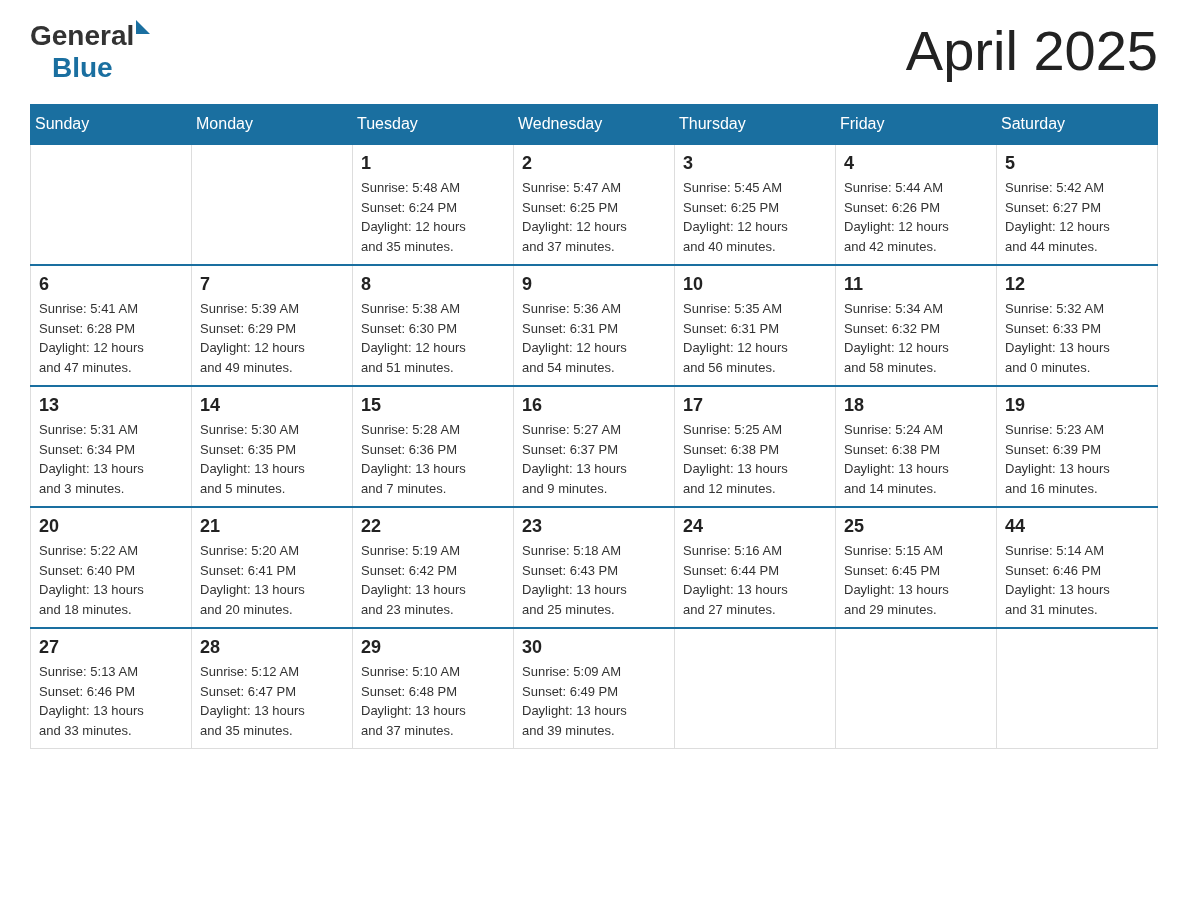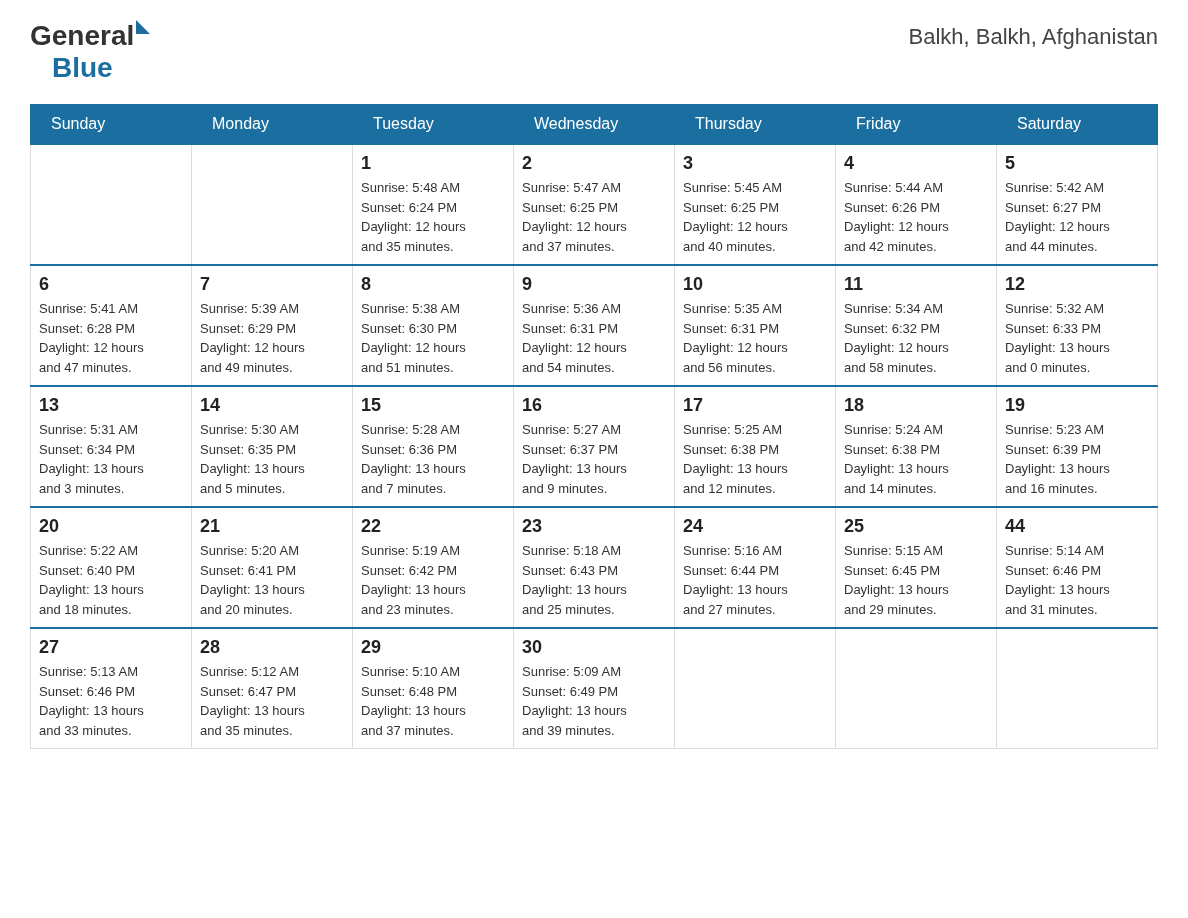--- a/index.html
+++ b/index.html
@@ -59,21 +59,21 @@
       margin-top: 4px;
     }
     .calendar {
       width: 100%;
       border-collapse: collapse;
       border: 1px solid #ccc;
     }
     .calendar th {
       background-color: #1a6fa0;
       color: #fff;
-      padding: 10px 20px;
+      padding: 10px 4px;
       font-size: 16px;
       font-weight: normal;
       text-align: left;
       border: 1px solid #1a6fa0;
     }
     .calendar td {
       vertical-align: top;
       padding: 8px;
       border: 1px solid #ddd;
       width: calc(100% / 7);
@@ -107,21 +107,21 @@
   <div class="logo">
     <div class="logo-text">
       <span class="logo-general">General</span>
       <span class="logo-triangle"></span>
     </div>
     <div style="margin-left: 2px;">
       <span class="logo-blue">Blue</span>
     </div>
   </div>
   <div class="title-section">
-    <div class="location">Balkh, Balkh, Afghanistan</div>
+    <div class="month-title">April 2025</div>
   </div>
 </div>
 
 <table class="calendar">
   <thead>
     <tr>
       <th>Sunday</th>
       <th>Monday</th>
       <th>Tuesday</th>
       <th>Wednesday</th>

